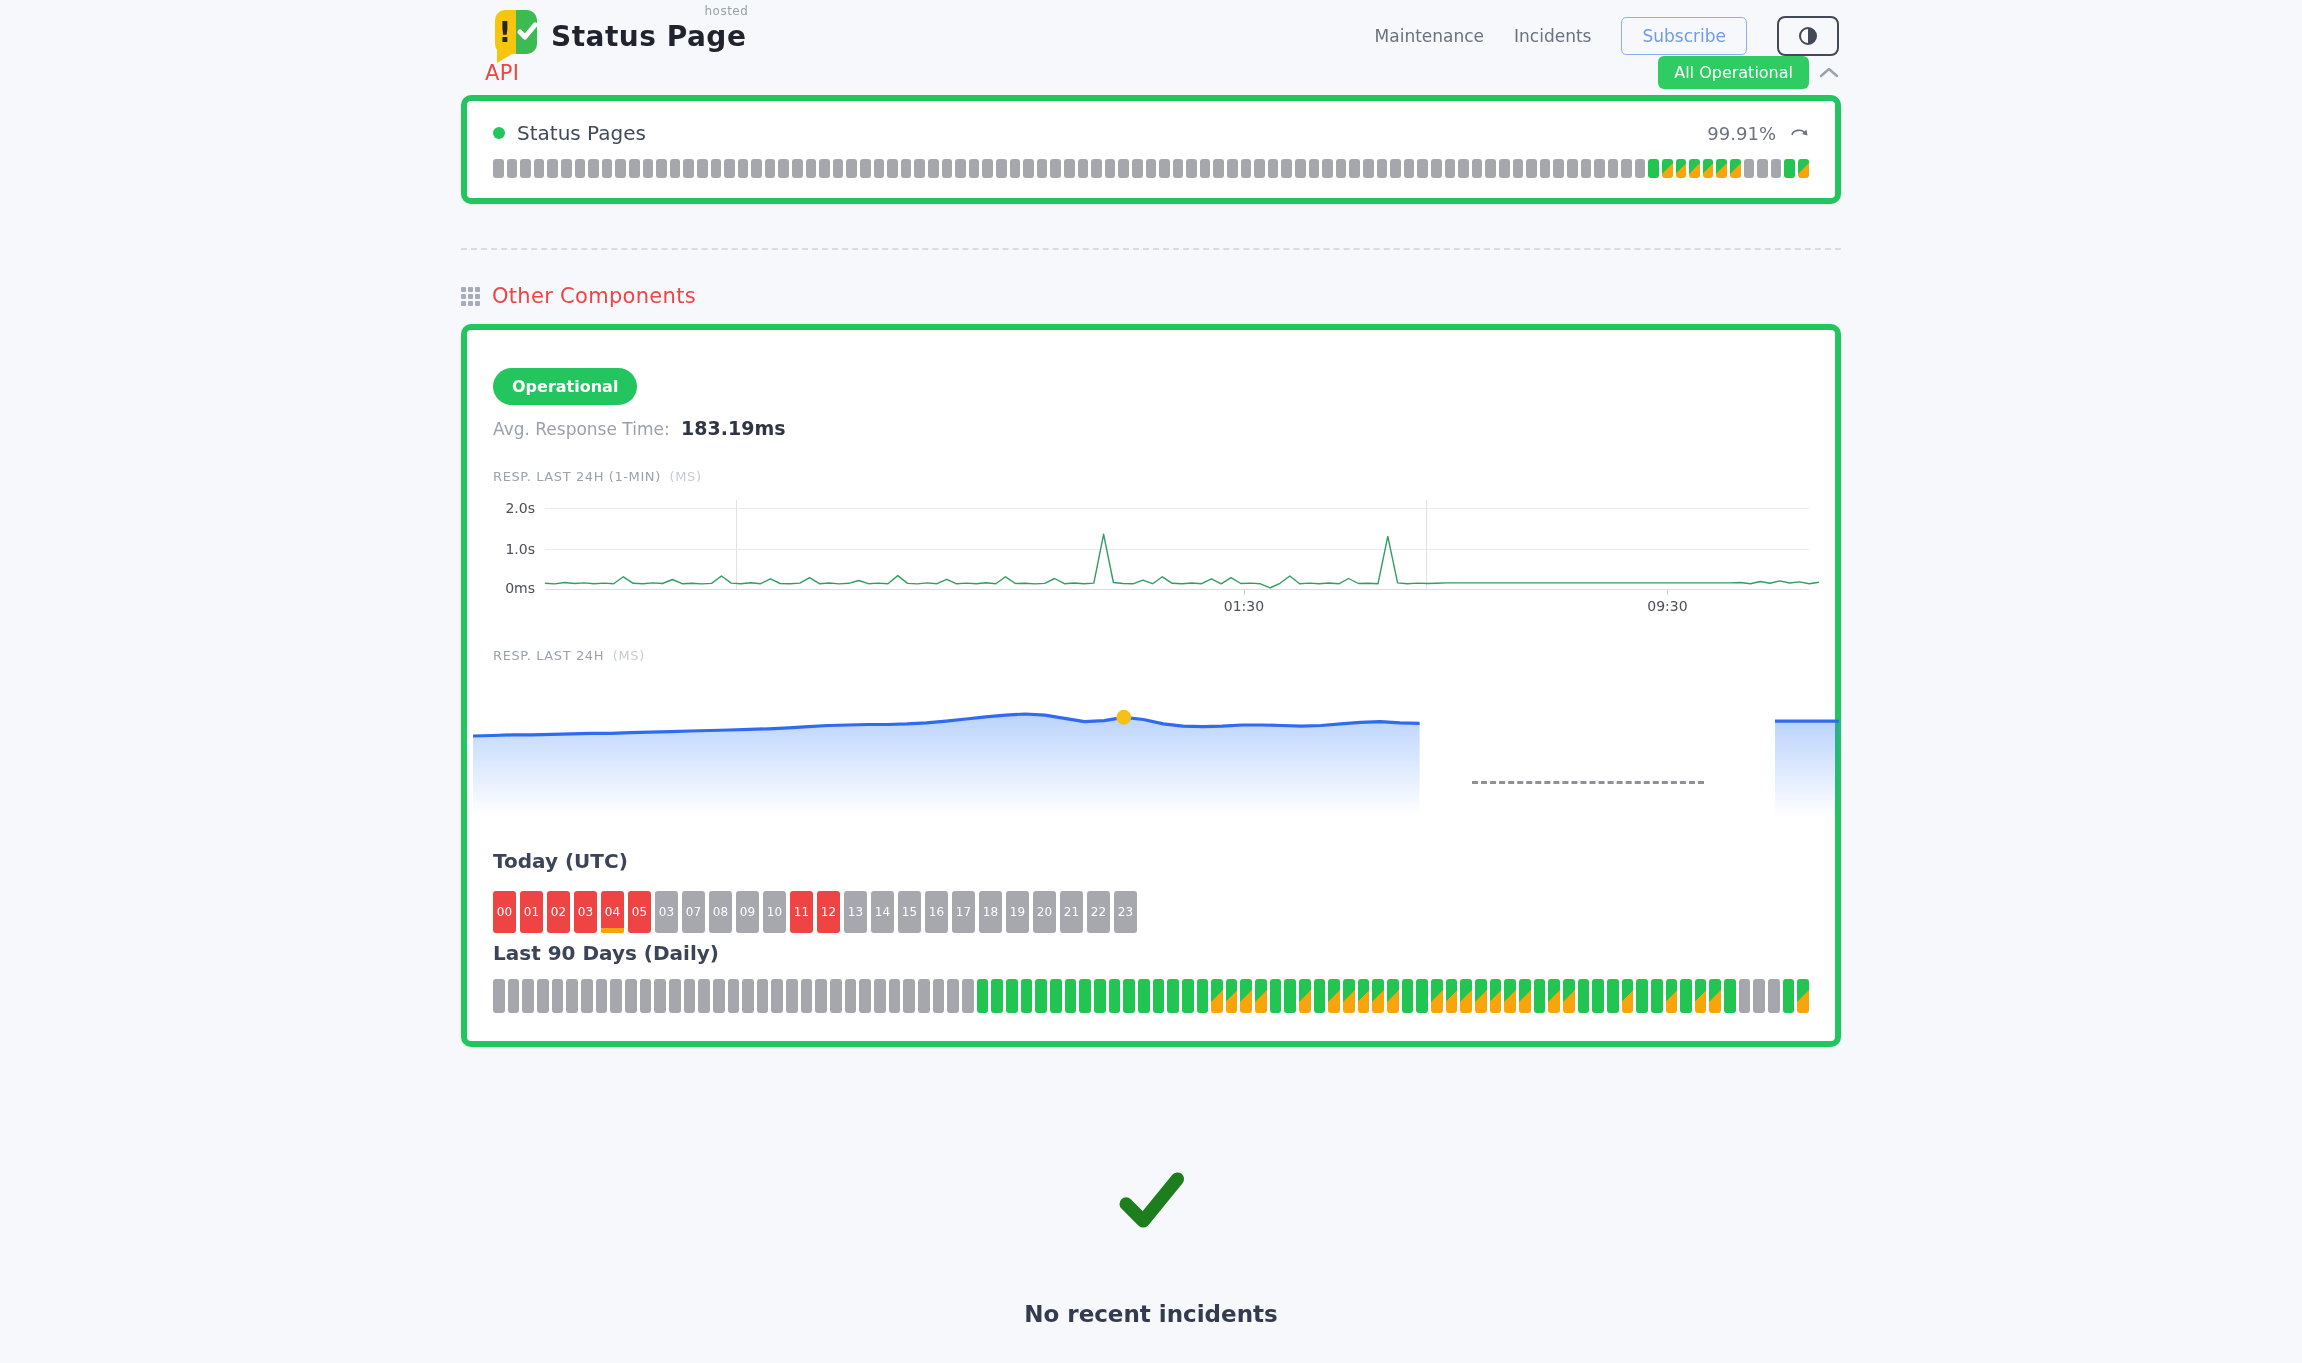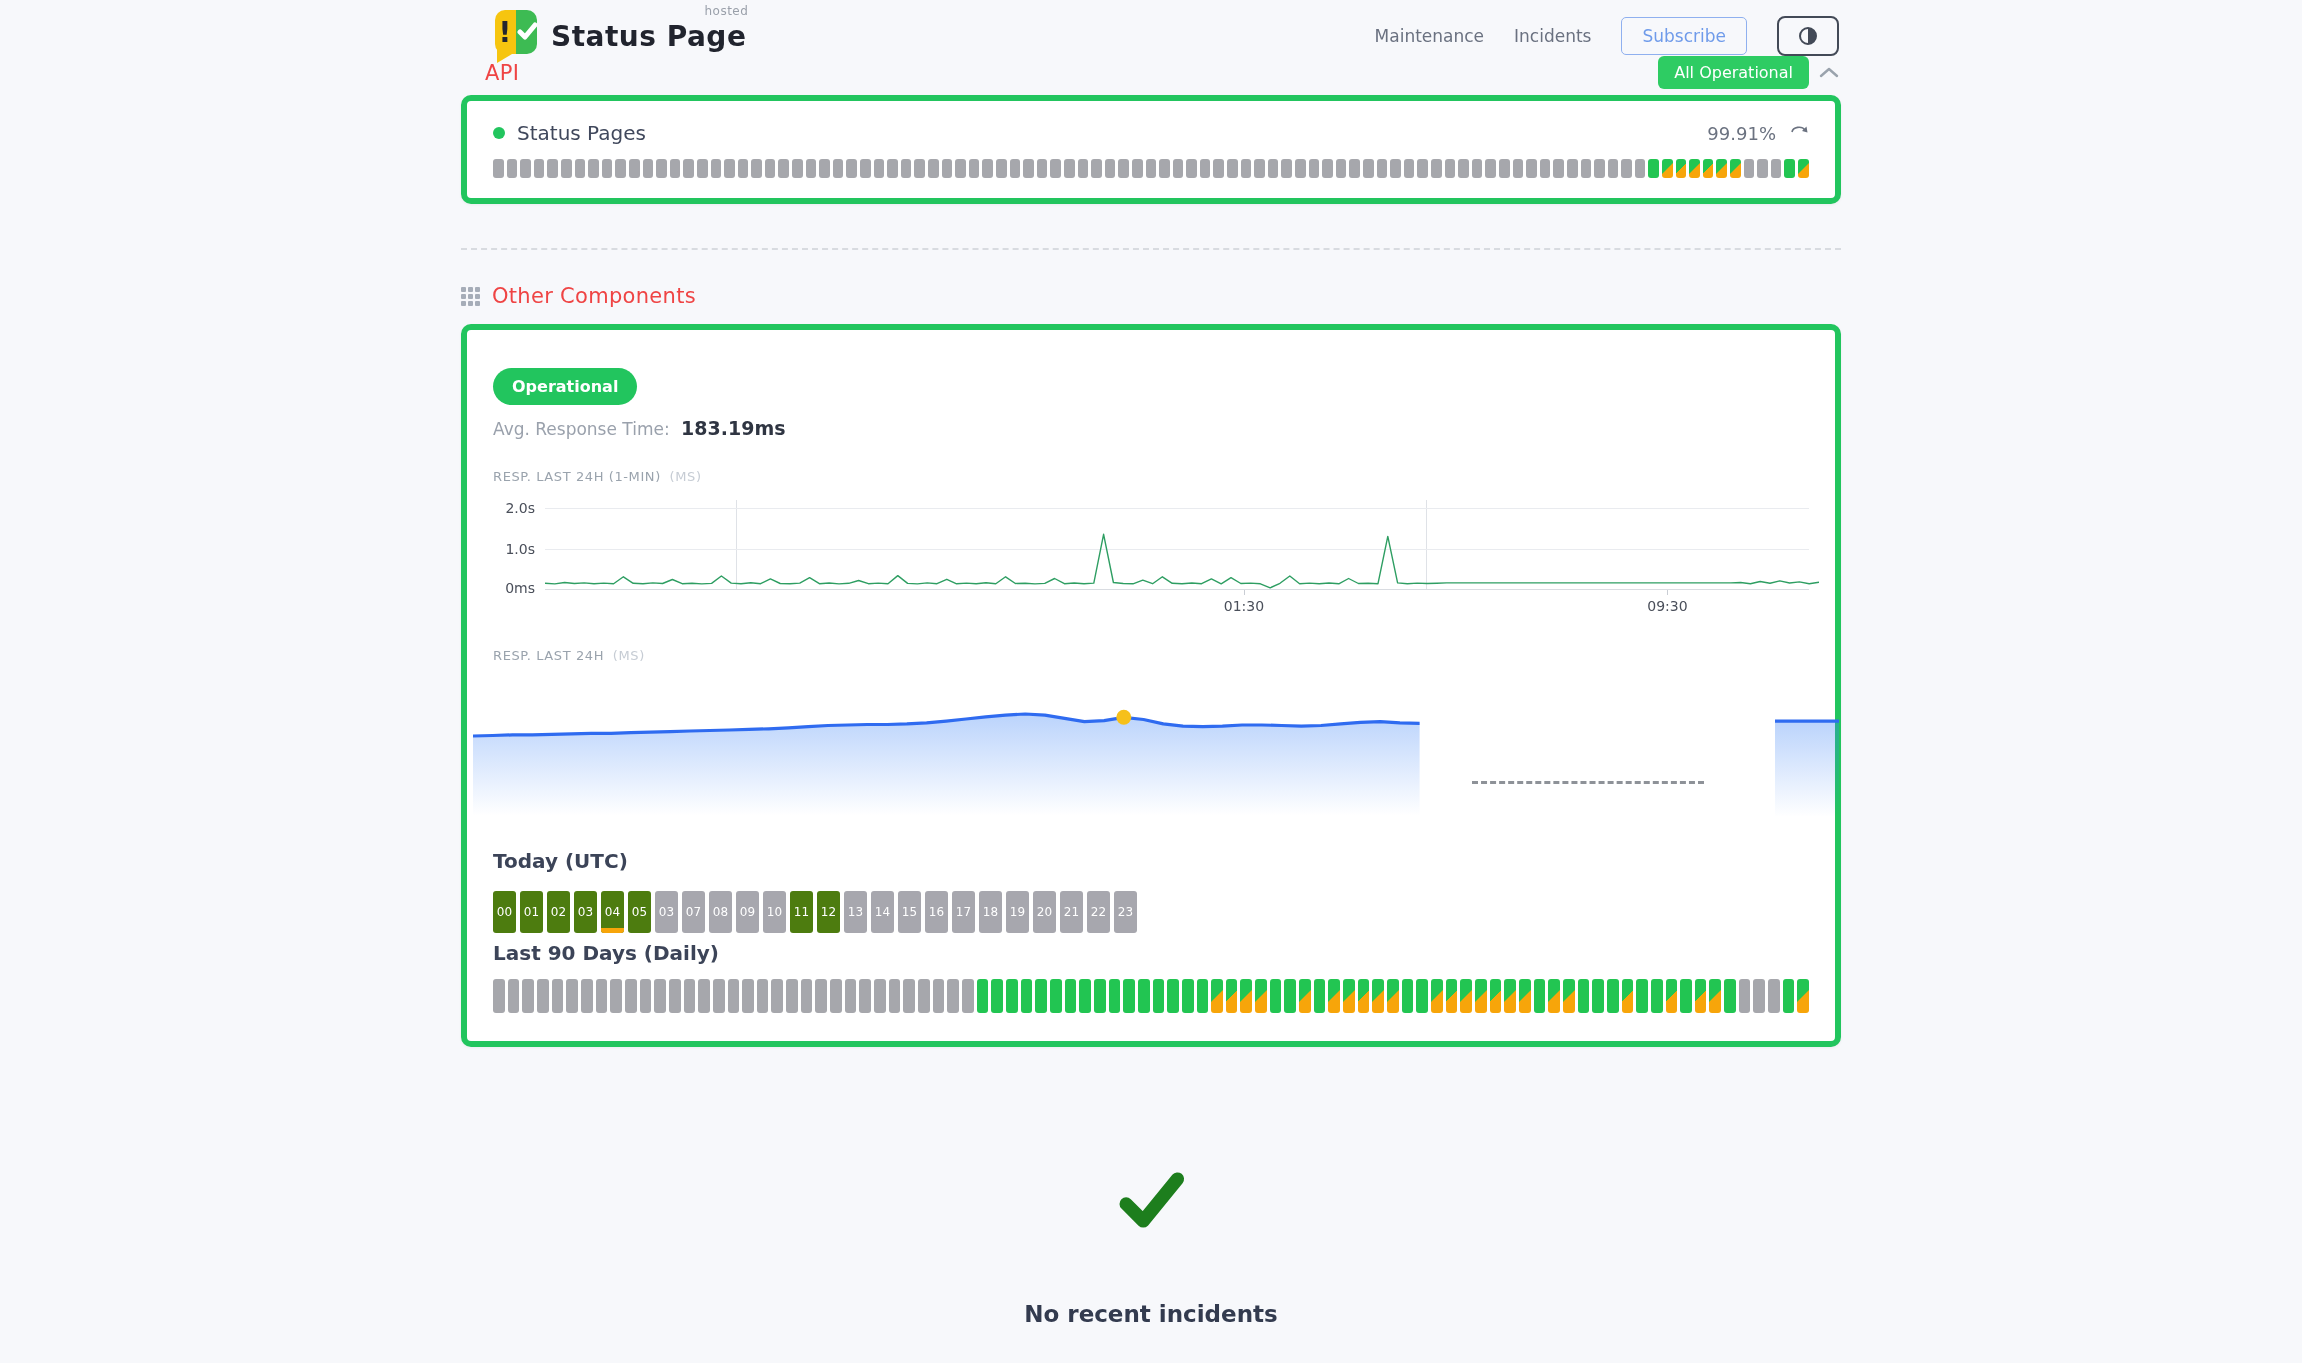--- a/index.html
+++ b/index.html
@@ -37,21 +37,21 @@
   }
 
   
   .card {
     background:#fff; border:6px solid #22c55e; border-radius:10px;
     box-shadow:0 1px 3px rgba(16,24,40,.05);
   }
   .card-row { display:flex; justify-content:space-between; align-items:center; }
   .comp-name { display:flex; align-items:center; gap:12px; font-size:20px; color:#40485c; }
   .dot { width:12px; height:12px; border-radius:50%; background:#22c55e; }
-  .uptime { display:flex; gap:14px; color:#6b7280; font-size:18px; }
+  .uptime { display:flex; align-items:center; gap:14px; color:#6b7280; font-size:18px; }
 
   #card-status-pages { padding:20px 26px 20px; }
   .bar-strip { display:flex; gap:3px; margin-top:14px; }
   .bar-strip .ubar { flex:1; height:19px; border-radius:3px; }
   .ubar.none { background:#a6a7ac; }
   .ubar.up { background:#22c552; }
   .ubar.deg { background:linear-gradient(135deg,#22c552 49.5%,#f7a50a 50.5%); }
 
   .dashed-divider { border-top:2px dashed #d8dbe0; margin:44px 0 34px; }
 
@@ -87,21 +87,21 @@
   #plot2 svg { position:absolute; top:0; }
   .gap-dash { position:absolute; height:0; border-top:3px dashed #8e9298; top:90px; }
 
   .block-title { font-size:20px; color:#3c4458; font-weight:700; margin:8px 26px 0; }
   .hour-strip { display:flex; gap:4px; margin:18px 26px 0; }
   .hour {
     width:23px; height:42px; border-radius:3px; position:relative;
     display:flex; align-items:center; justify-content:center;
     color:#fff; font-size:12px;
   }
-  .hour.up { background:#4d7c0f; }
+  .hour.up { background:#ef4444; }
   .hour.off { background:#a7a7ae; }
   .hour-marker { position:absolute; left:0; right:0; bottom:0; height:5px; background:#f7a50a; border-radius:0 0 3px 3px; }
 
   .day-strip { display:flex; gap:3px; margin:14px 26px 0; }
   .day-strip .ubar { height:34px; }
 
   
   .incidents { text-align:center; margin-top:118px; }
   .inc-title { font-size:23px; color:#333b4f; font-weight:600; margin-top:62px; }
 </style>

